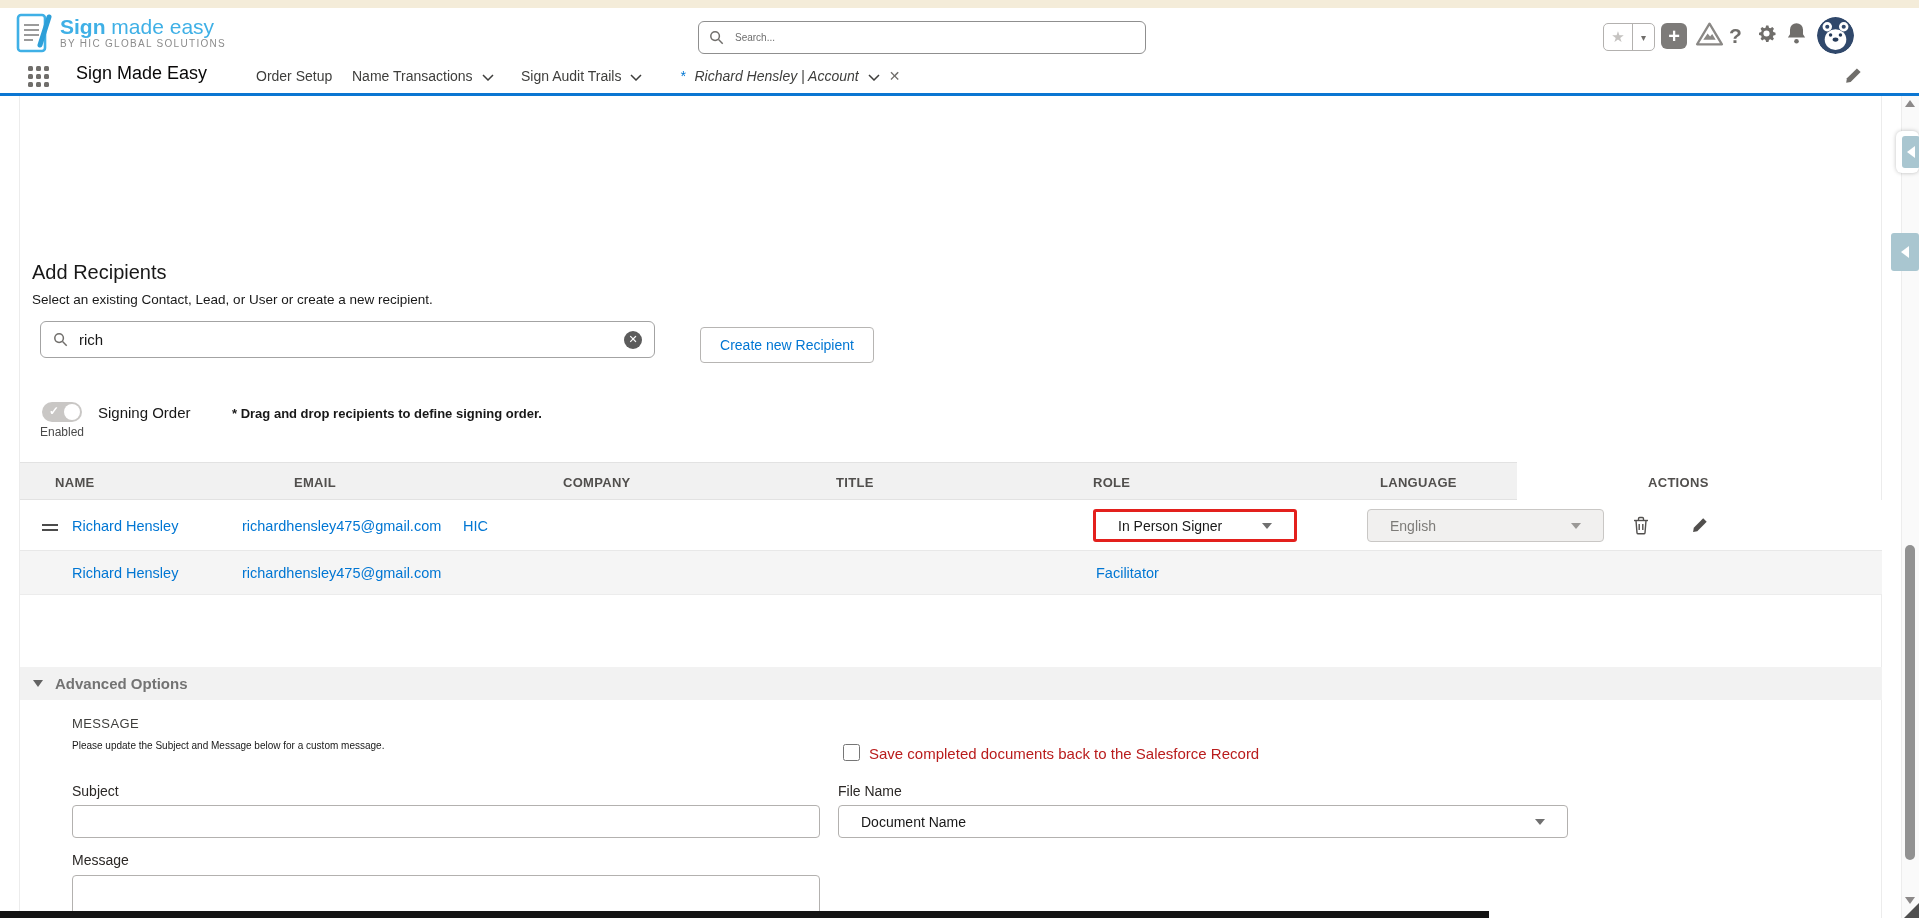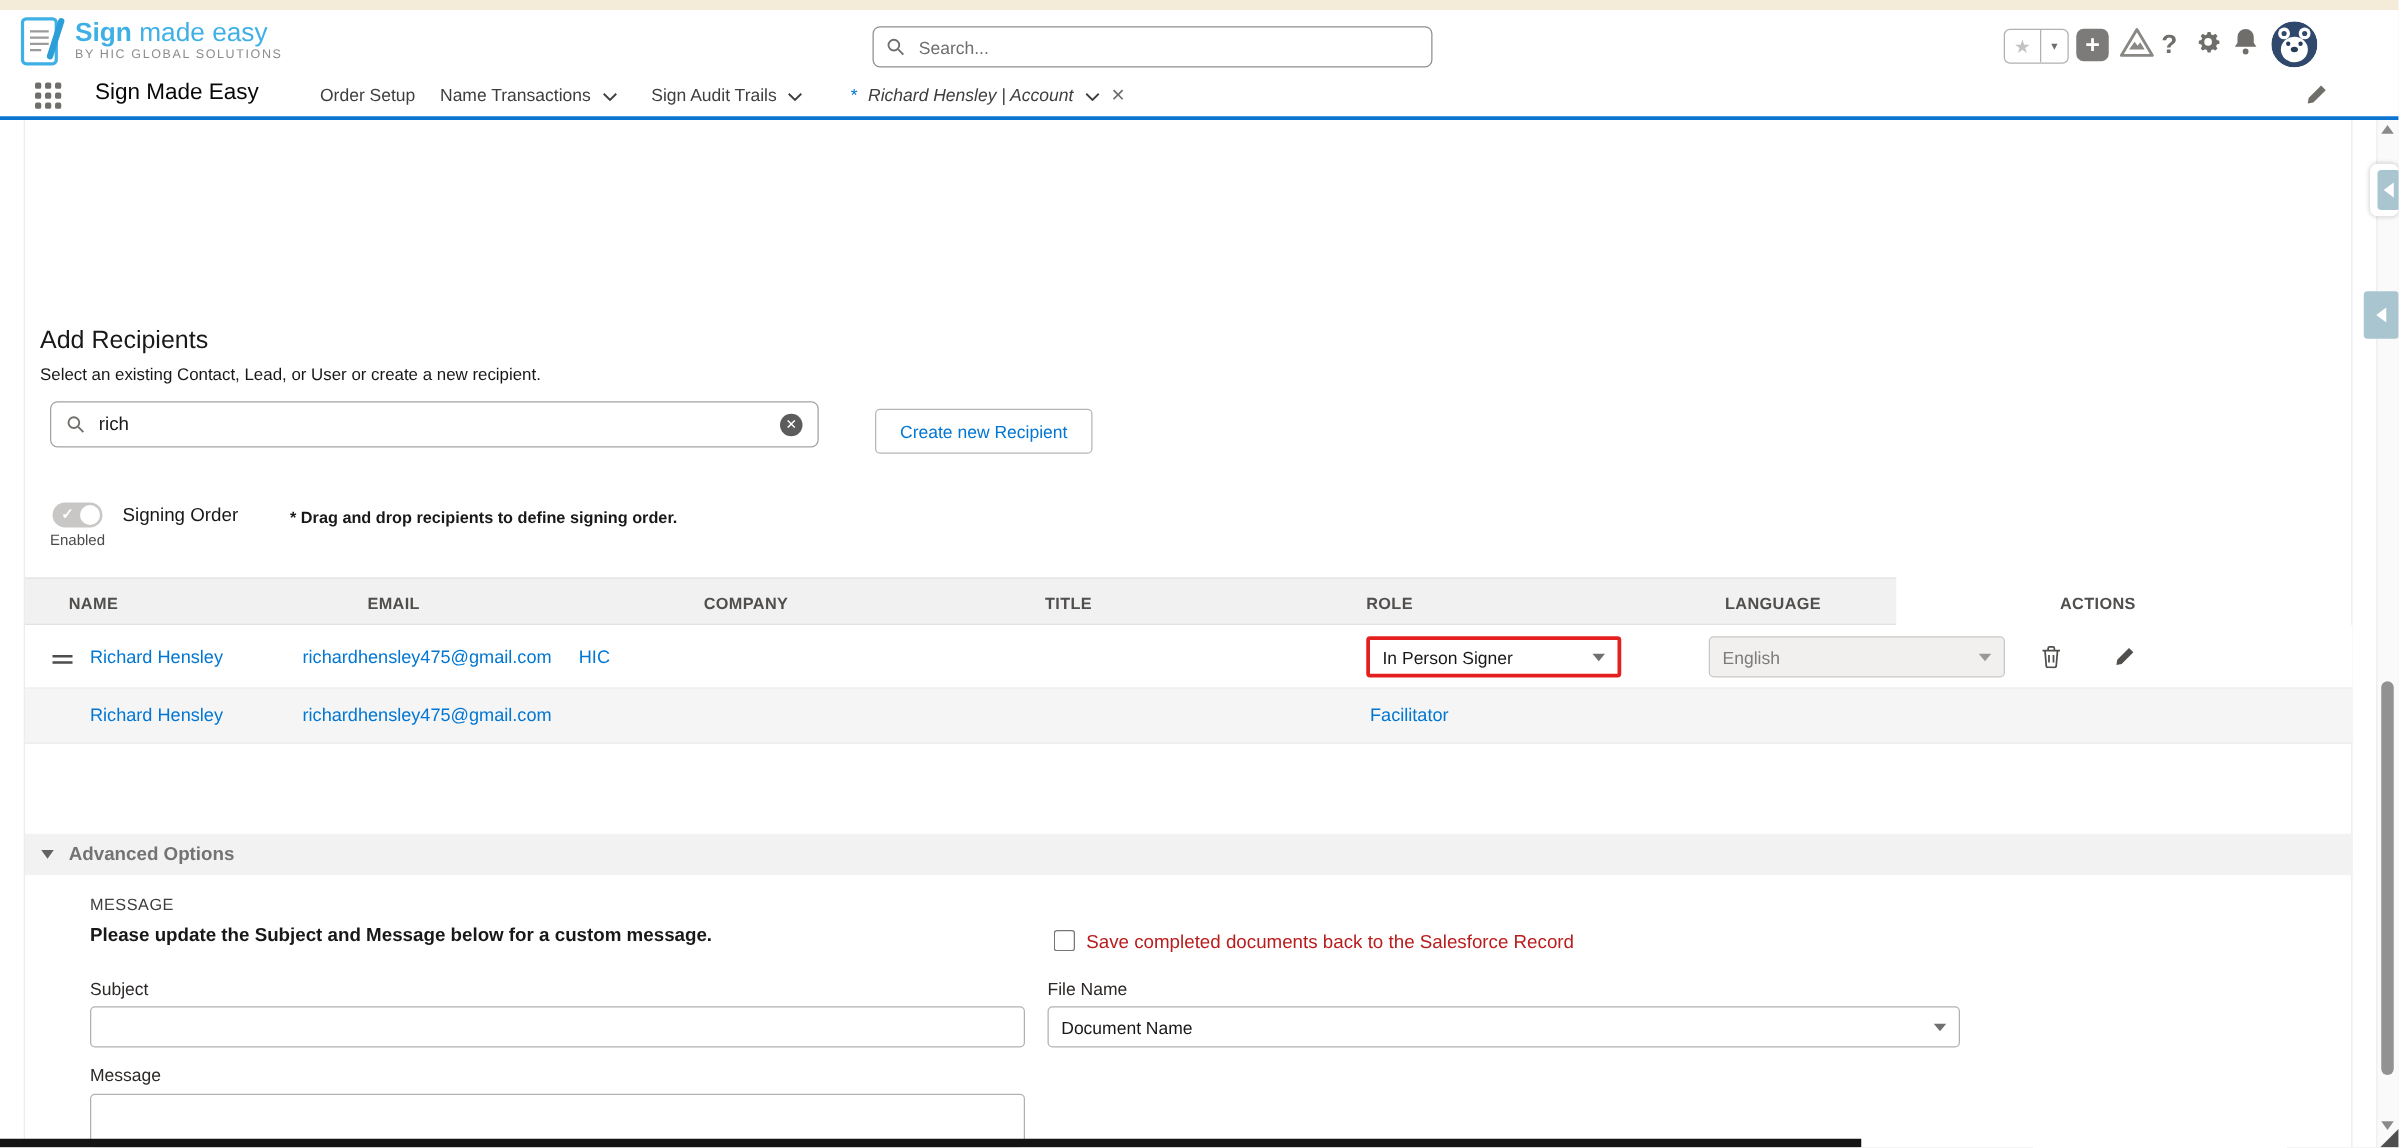--- a/index.html
+++ b/index.html
@@ -8,21 +8,21 @@
   .abs{position:absolute;}
 
   
   .top-strip{left:0;top:0;width:1919px;height:8px;background:#f4ecd9;}
   .gheader{left:0;top:8px;width:1919px;height:47px;background:#fff;}
   .brand-bold{font-weight:bold;}
   .brand-text{font-size:21px;color:#3fb0e6;line-height:22px;}
   .brand-tag{font-size:10px;color:#8c8c8c;letter-spacing:1.3px;line-height:12px;}
   .gsearch{left:698px;top:13px;width:448px;height:33px;border:1px solid #8f8f8f;border-radius:6px;
            background:#fff;display:flex;align-items:center;padding:0 10px;box-sizing:border-box;gap:9px;}
-  .gsearch input{border:none;outline:none;font-size:14px;color:#333;flex:1;background:transparent;
+  .gsearch input{border:none;outline:none;font-size:10px;color:#333;flex:1;background:transparent;
                  font-family:"Liberation Sans",sans-serif;}
   .gsearch input::placeholder{color:#6e6e6e;}
   .hicon{color:#706e6b;display:flex;align-items:center;justify-content:center;}
   .favgrp{left:1603px;top:15px;height:26px;display:flex;border:1px solid #b3b1af;border-radius:5px;overflow:hidden;background:#fff;}
   .favseg{width:28px;display:flex;align-items:center;justify-content:center;color:#c5c3c1;font-size:15px;}
   .favcaret{width:21px;border-left:1px solid #b3b1af;color:#706e6b;font-size:10px;display:flex;align-items:center;justify-content:center;}
   .plusbtn{left:1661px;top:15px;width:26px;height:26px;background:#7d7b79;border-radius:6px;color:#fff;
            font-size:20px;font-weight:bold;display:flex;align-items:center;justify-content:center;line-height:1;}
   .help{left:1729px;top:16px;font-size:21px;font-weight:bold;color:#706e6b;}
   .avatar{left:1817px;top:9px;width:37px;height:37px;border-radius:50%;overflow:hidden;}
@@ -59,33 +59,33 @@
   
   .thead{left:20px;top:462px;width:1497px;height:38px;background:#f1f1f1;border-top:1px solid #e2e2e2;border-bottom:1px solid #e2e2e2;box-sizing:border-box;}
   .th{position:absolute;top:12px;font-size:13px;font-weight:bold;color:#514f4d;letter-spacing:.3px;}
   .trow1{left:20px;top:500px;width:1862px;height:51px;background:#fff;border-bottom:1px solid #e8e8e8;box-sizing:border-box;}
   .trow2{left:20px;top:551px;width:1862px;height:44px;background:#f5f5f5;border-bottom:1px solid #ececec;box-sizing:border-box;}
   .link{color:#0176d3;font-size:14.5px;text-decoration:none;}
   .cell{position:absolute;}
   .drag{position:absolute;left:22px;top:21px;width:16px;}
   .drag i{display:block;height:2px;background:#4c4c4c;margin:3px 0;}
   .sel{position:absolute;box-sizing:border-box;display:flex;align-items:center;justify-content:space-between;
-       padding:0 10px;font-size:14px;border-radius:3px;background:#fff;}
+       padding:0 22px;font-size:14px;border-radius:3px;background:#fff;}
   .sel .caret{width:0;height:0;border-left:5px solid transparent;border-right:5px solid transparent;border-top:6px solid #707070;}
   .roleSel{left:1073px;top:9px;width:204px;height:33px;border:3px solid #e3201d;color:#181818;}
   .langSel{left:1347px;top:9px;width:237px;height:33px;border:1px solid #c9c7c5;background:#f1f0ef;color:#7d7b78;border-radius:4px;}
   .langSel .caret{border-top-color:#9a9896;}
   .actIcon{position:absolute;top:16px;}
 
   
   .advbar{left:20px;top:667px;width:1862px;height:33px;background:#f2f2f2;display:flex;align-items:center;}
   .advtri{margin-left:13px;width:0;height:0;border-left:5.5px solid transparent;border-right:5.5px solid transparent;border-top:7px solid #636363;}
   .advtitle{margin-left:12px;font-size:15px;font-weight:bold;color:#737373;}
   .msglabel{left:72px;top:716px;font-size:13px;color:#3e3e3c;letter-spacing:.4px;}
-  .msghelp{left:72px;top:740px;font-size:15px;color:#181818;font-weight:bold;}
+  .msghelp{left:72px;top:740px;font-size:10px;color:#181818;}
   .savechk{left:843px;top:744px;width:17px;height:17px;margin:0;}
   .savelabel{left:869px;top:745px;font-size:15px;color:#b91c1c;}
   .flabel{font-size:14px;color:#2b2826;}
   .tinput{border:1px solid #b3b1af;border-radius:4px;background:#fff;box-sizing:border-box;
           font-size:14px;padding:0 12px;font-family:"Liberation Sans",sans-serif;color:#181818;outline:none;}
 
   
   .sbtrack{left:1901px;top:96px;width:18px;height:822px;background:#fafafa;border-left:1px solid #ededed;box-sizing:border-box;}
   .sbthumb{left:1905px;top:545px;width:10px;height:315px;background:#929292;border-radius:5px;}
   .sbarrow{position:absolute;left:1905px;width:0;height:0;border-left:5px solid transparent;border-right:5px solid transparent;}

